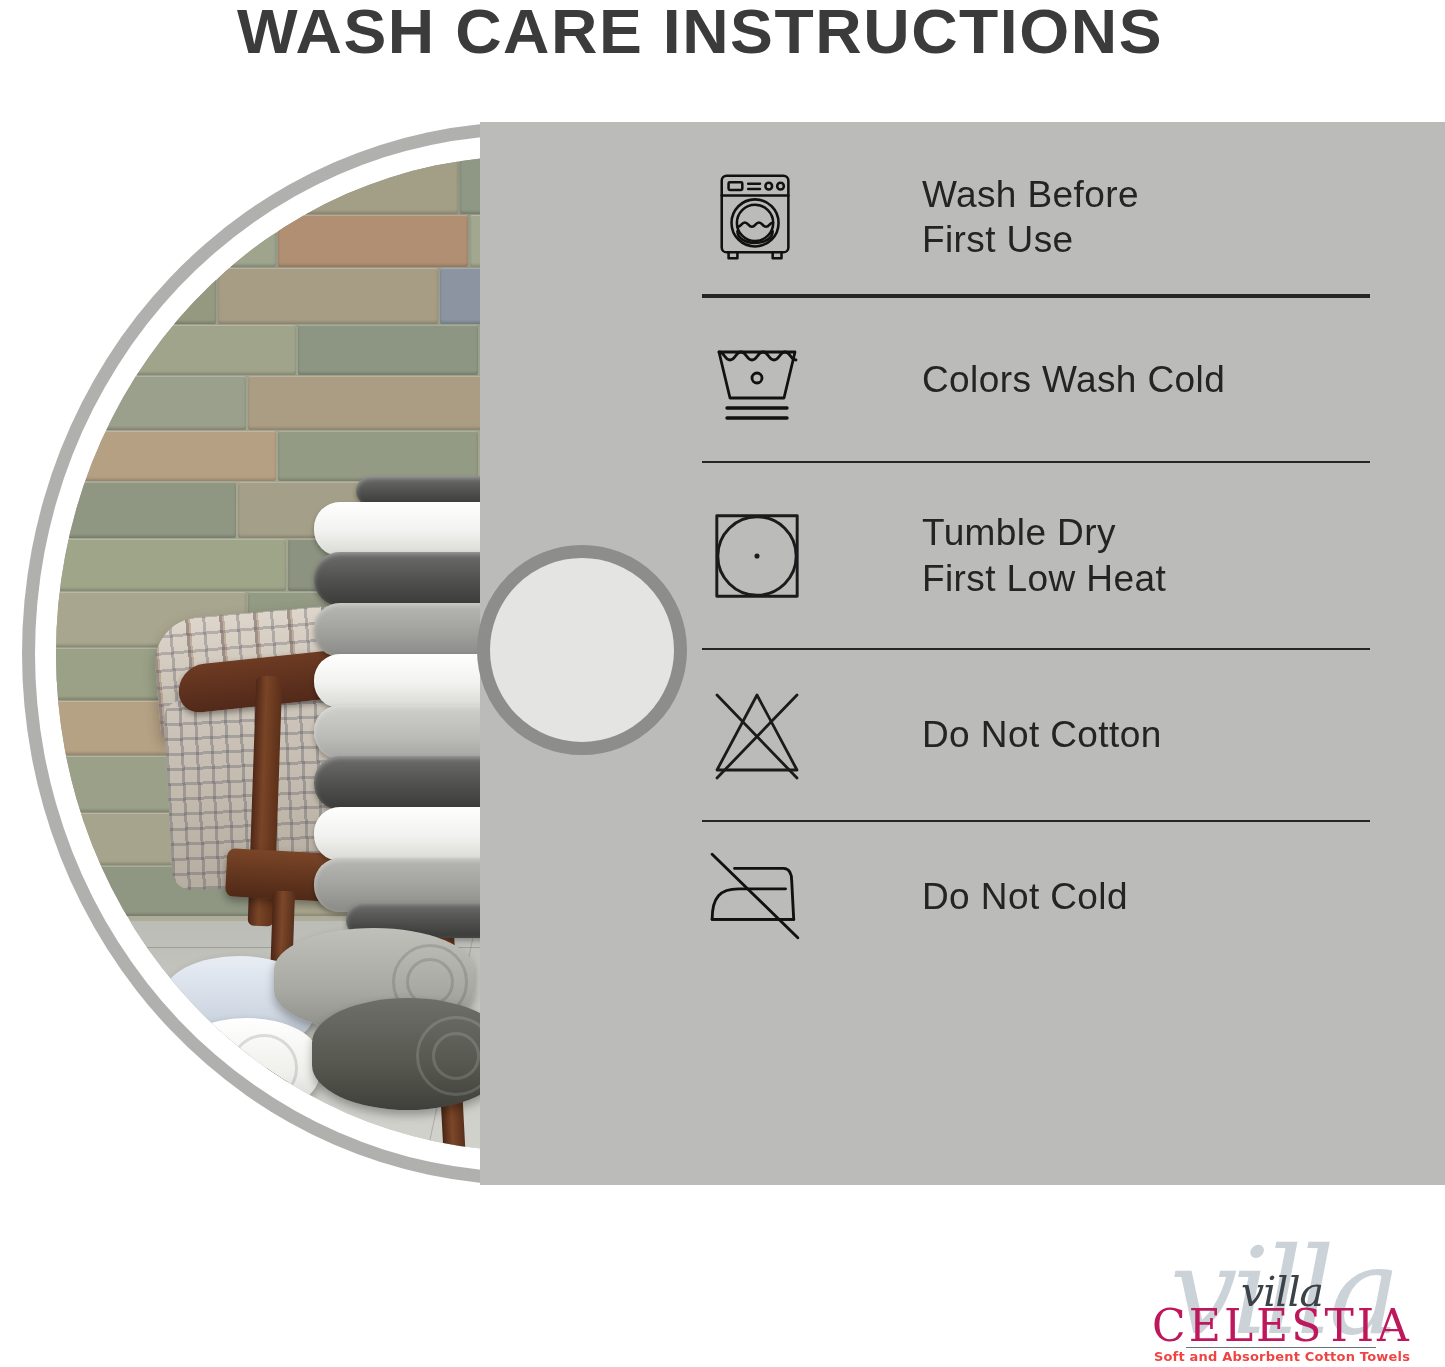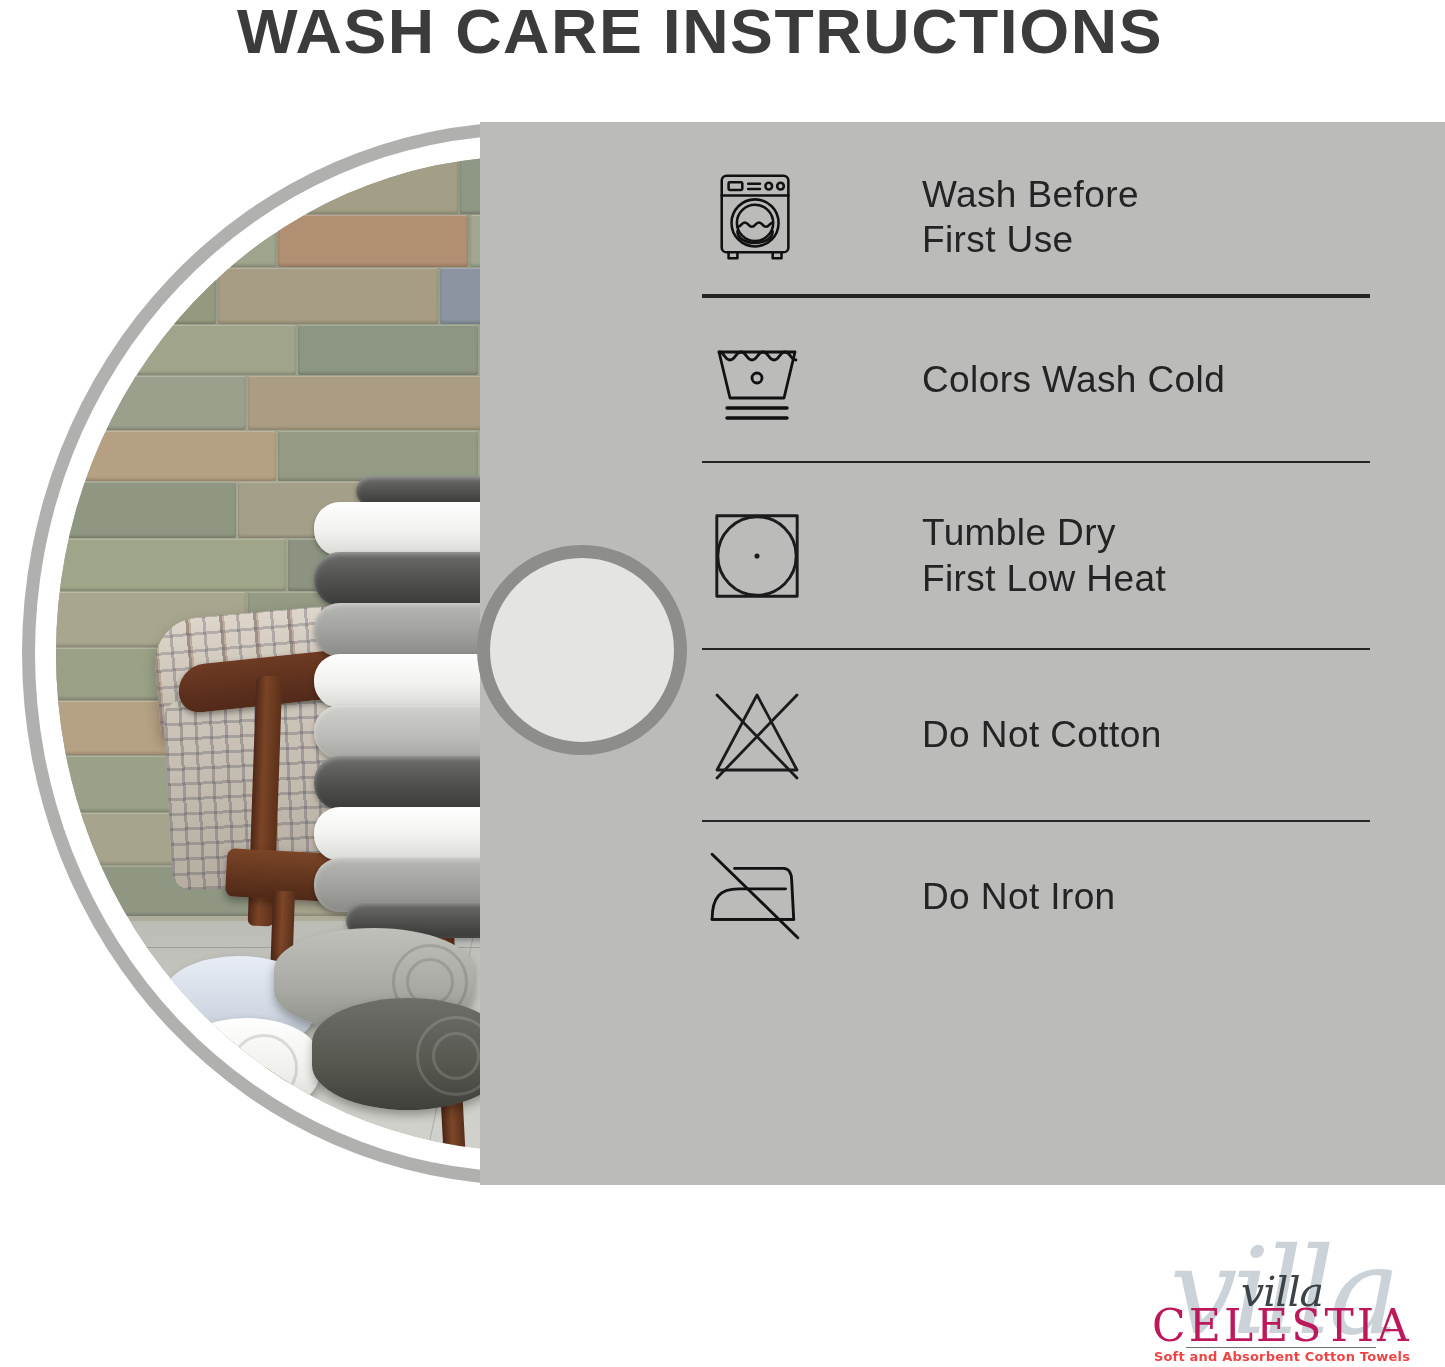--- a/index.html
+++ b/index.html
@@ -488,21 +488,21 @@
     <div class="divider"></div>
 
     <div class="row r6">
       <div class="ic">
         <svg width="102" height="102" viewBox="0 0 100 100" fill="none" stroke="#111" stroke-width="2.8" stroke-linecap="round" stroke-linejoin="round">
           <path d="M28 22 L76 22 C82 22 84 28 84 34 L86 72 L6 72 C6 50 14 42 32 42 L78 42"></path>
           <line x1="6" y1="72" x2="86" y2="72"></line>
           <line x1="6" y1="8" x2="90" y2="90"></line>
         </svg>
       </div>
-      <div class="lbl">Do Not Iron</div>
+      <div class="lbl">Do Not Cold</div>
     </div>
 
   </div>
 
   <div class="logo">
     <div class="logo-watermark">villa</div>
     <div class="logo-villa">villa</div>
     <div class="logo-celestia">CELESTIA</div>
     <div class="logo-rule"></div>
     <div class="logo-tag">Soft and Absorbent Cotton Towels</div>

